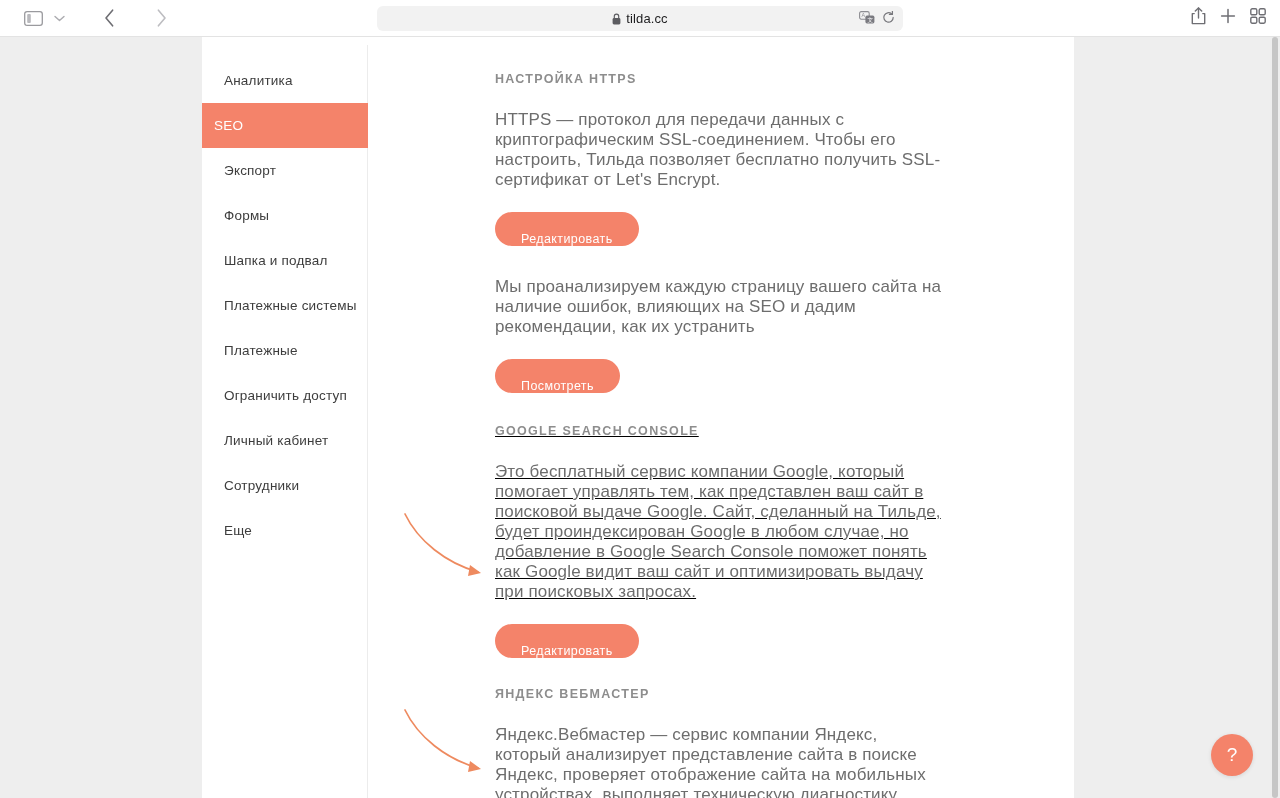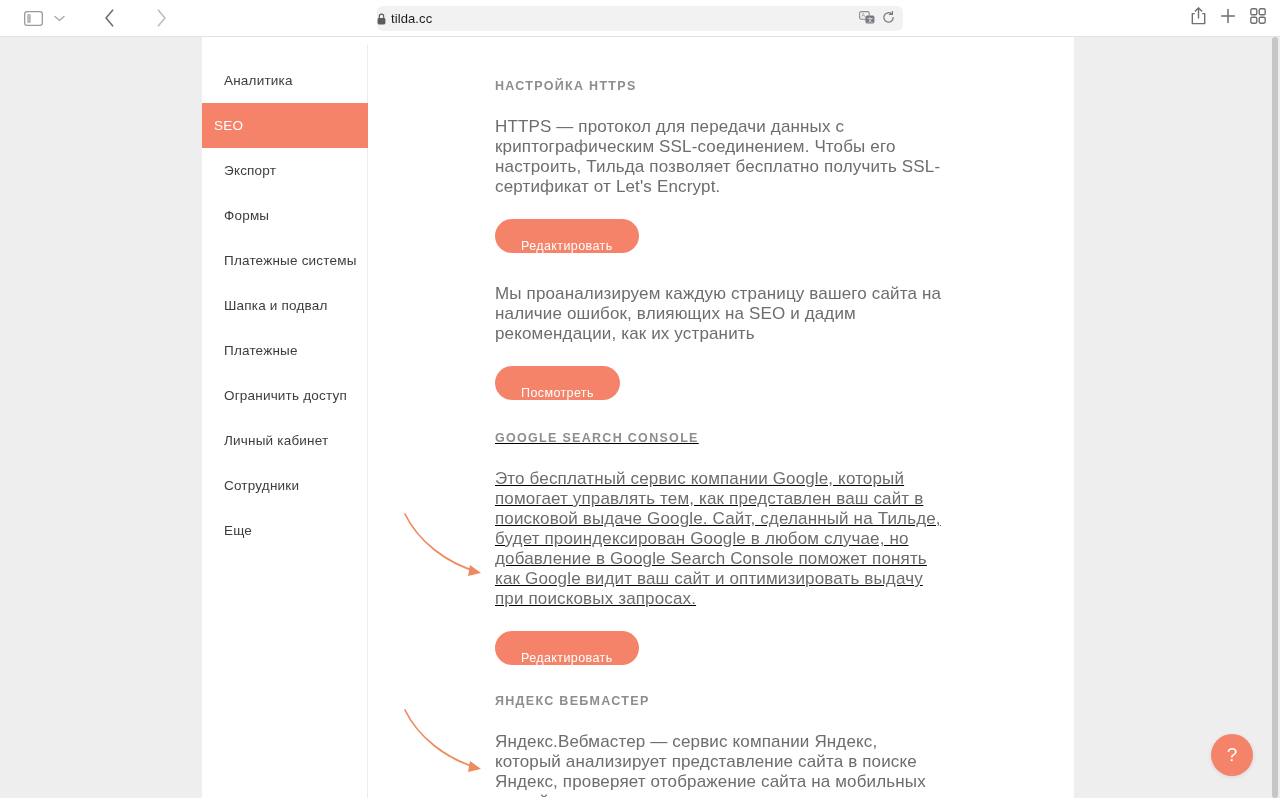--- a/index.html
+++ b/index.html
@@ -46,21 +46,21 @@
   #url-bar {
     position: absolute;
     left: 377px;
     top: 6px;
     width: 526px;
     height: 25px;
     background: #f2f2f2;
     border-radius: 6px;
     display: flex;
     align-items: center;
-    justify-content: flex-start;
+    justify-content: center;
   }
   #url-bar-inner {
     display: flex;
     align-items: center;
     gap: 5px;
   }
   #url-lock { color: #5c5c60; display:flex; align-items:center;}
   #url-text {
     font-size: 13px;
     color: #1d1d1f;
@@ -167,21 +167,21 @@
     font-size: 12.5px;
     letter-spacing: 0.4px;
     padding: 10px 26px;
     height: 34px;
     line-height: 34px;
     cursor: pointer;
     font-family: "Liberation Sans", sans-serif;
     white-space: nowrap;
   }
 
-  #sec-https   { margin-top: 12px; }
+  #sec-https   { margin-top: 5px; }
   #sec-seorec  { margin-top: 30px; }
   #sec-gsc     { margin-top: 30px; text-decoration: underline; }
   #sec-yandex  { margin-top: 28px; }
 
   
   .arrow-svg {
     position: absolute;
     pointer-events: none;
   }
   #arrow-gsc    { left: 400px; top: 472px; }
@@ -321,24 +321,24 @@
       <div class="nav-item active">
           <span>SEO</span>
         </div>
       <div class="nav-item">
           <span>Экспорт</span>
         </div>
       <div class="nav-item">
           <span>Формы</span>
         </div>
       <div class="nav-item">
+          <span>Шапка и подвал</span>
+        </div>
+      <div class="nav-item">
           <span>Платежные системы</span>
-        </div>
-      <div class="nav-item">
-          <span>Шапка и подвал</span>
         </div>
       <div class="nav-item">
           <span>Платежные</span>
         </div>
       <div class="nav-item">
           <span>Ограничить доступ</span>
         </div>
       <div class="nav-item">
           <span>Личный кабинет</span>
         </div>

